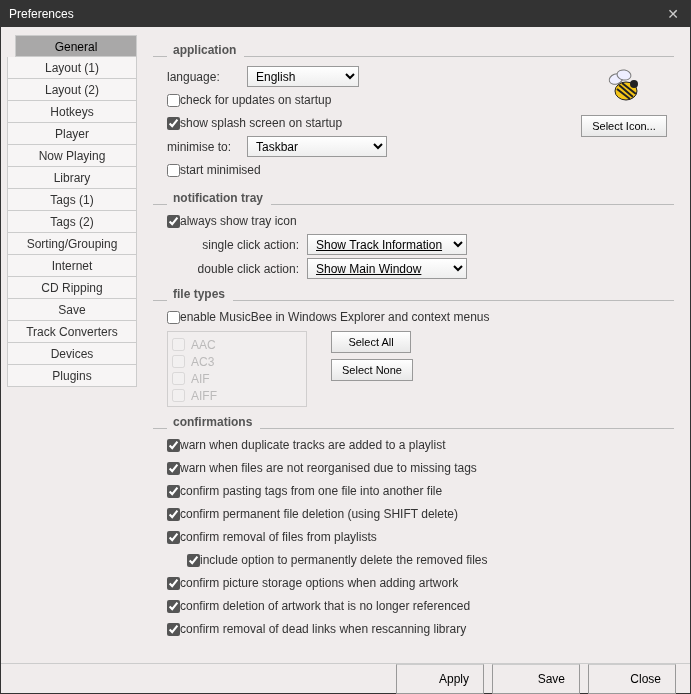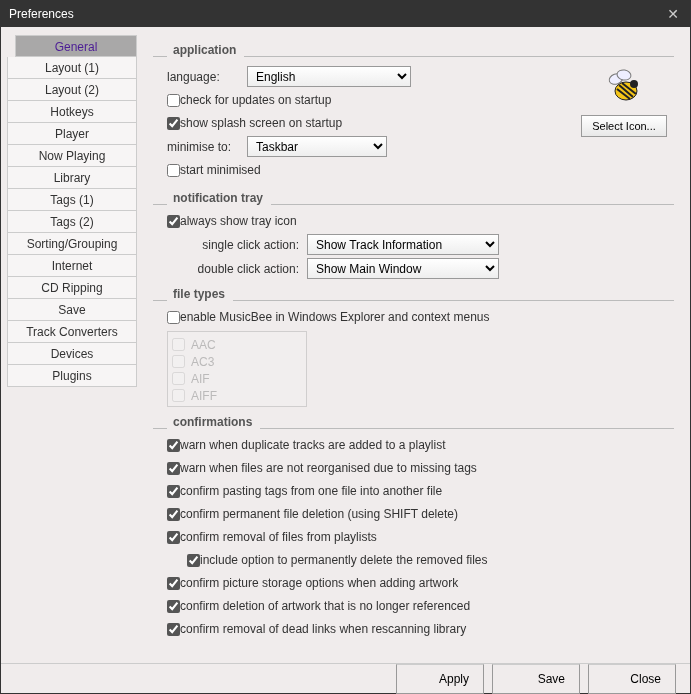--- a/index.html
+++ b/index.html
@@ -5,34 +5,34 @@
   * { box-sizing: border-box; font-family: "Segoe UI", Tahoma, sans-serif; font-size: 12px; }
   html, body { margin: 0; padding: 0; background: #555; }
   .window { width: 691px; height: 694px; background: #f0ecec; border: 1px solid #333; display: flex; flex-direction: column; }
   .titlebar { height: 26px; background: #333; color: #fff; display: flex; align-items: center; padding: 0 8px; }
   .titlebar .title { flex: 1; }
   .titlebar .close { width: 18px; text-align: center; cursor: pointer; font-size: 14px; color:#ccc; }
   .body { flex: 1; display: flex; overflow: hidden; }
   .sidebar { width: 142px; padding: 8px 6px; }
   .nav-item { height: 22px; line-height: 22px; text-align: center; color: #333; border: 1px solid #ccc; border-top: none; background: #f7f5f5; cursor: pointer; }
   .nav-item:first-child { border-top: 1px solid #ccc; }
-  .nav-item.active { background: #a9a8a8; color: #4c1d95; margin-left: 8px; }
+  .nav-item.active { background: #a9a8a8; color: #000000; margin-left: 8px; }
   .content { flex: 1; padding: 8px 16px 0 10px; overflow: auto; color:#333; }
   .section-head { display: flex; align-items: flex-end; margin: 8px 0 6px 0; color:#666; }
   .section-head .dash { width: 14px; border-top: 1px solid #bbb; margin-right: 6px; }
   .section-head .label { font-weight: bold; color:#555; }
   .section-head .line { flex: 1; border-top: 1px solid #bbb; margin-left: 8px; }
   .row { display: flex; align-items: center; margin: 3px 0 3px 14px; min-height: 20px; }
   .row label.txt { }
   .field-label { width: 80px; text-align: left; }
   .field-label.wide { width: 140px; text-align: right; padding-right: 8px; }
   select { height: 21px; border: 1px solid #999; background: linear-gradient(#fff,#eee); padding: 0 4px; }
-  select.lang { width: 164px; }
+  select.lang { width: 112px; }
   select.mini { width: 140px; }
-  select.click { width: 192px; }
+  select.click { width: 160px; text-decoration: underline; }
   input[type=checkbox] { width: 13px; height: 13px; accent-color: #555; margin:0; }
   .app-top { display:flex; }
   .app-left { flex:1; }
   .app-right { width:100px; text-align:center; }
   .bee-icon { width:40px; height:40px; margin: 4px auto 8px auto; position:relative; }
   .btn { height: 22px; border: 1px solid #999; background: linear-gradient(#fff,#e8e8e8); padding: 0 10px; cursor:pointer; min-width:70px; }
   .btn.small { min-width: 80px; font-size:11px; }
   .btn.footer { min-width: 88px; }
   .filetypes-row { display:flex; align-items:flex-start; margin:4px 0 4px 14px; }
   .ft-list { width:140px; height:76px; border:1px solid #bbb; background:#f2f0f0; padding:4px; }
@@ -164,20 +164,24 @@
             </div>
           <div class="ft-item">
               <input type="checkbox" disabled="" style="">
               <span>AIF</span>
             </div>
           <div class="ft-item">
               <input type="checkbox" disabled="" style="">
               <span>AIFF</span>
             </div>
         </div>
+        <div class="ft-btns">
+          <button class="btn small">Select All</button>
+          <button class="btn small">Select None</button>
+        </div>
       </div>
 
       <div class="section-head">
         <span class="dash"></span>
           <span class="label">confirmations</span>
           <span class="line"></span>
       </div>
       <div class="row">
           <input type="checkbox" checked="" style="">
           <label class="txt">warn when duplicate tracks are added to a playlist</label>

